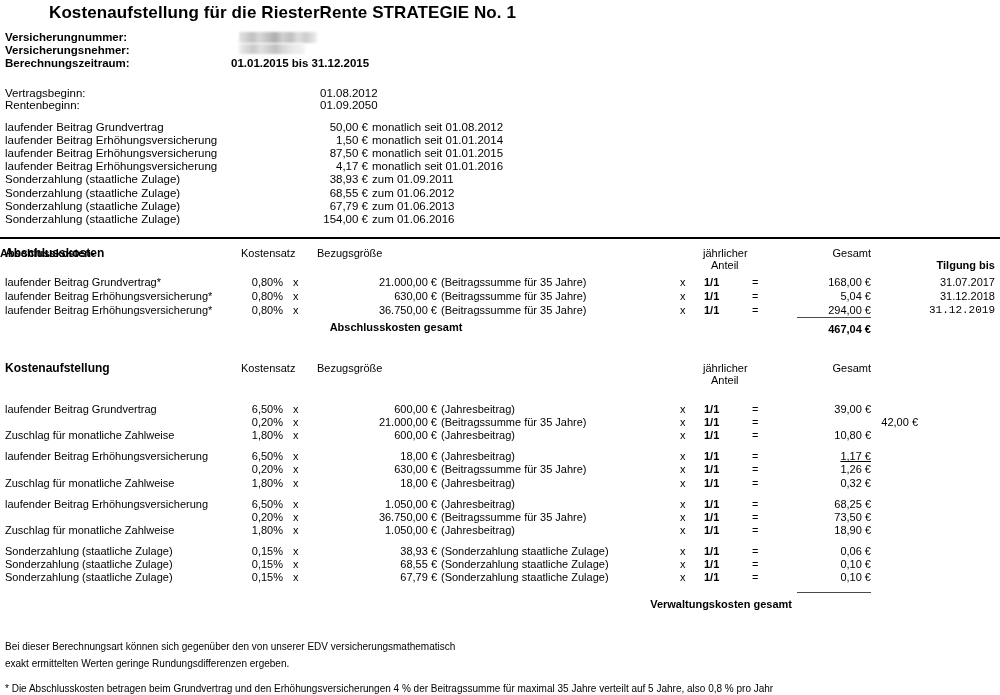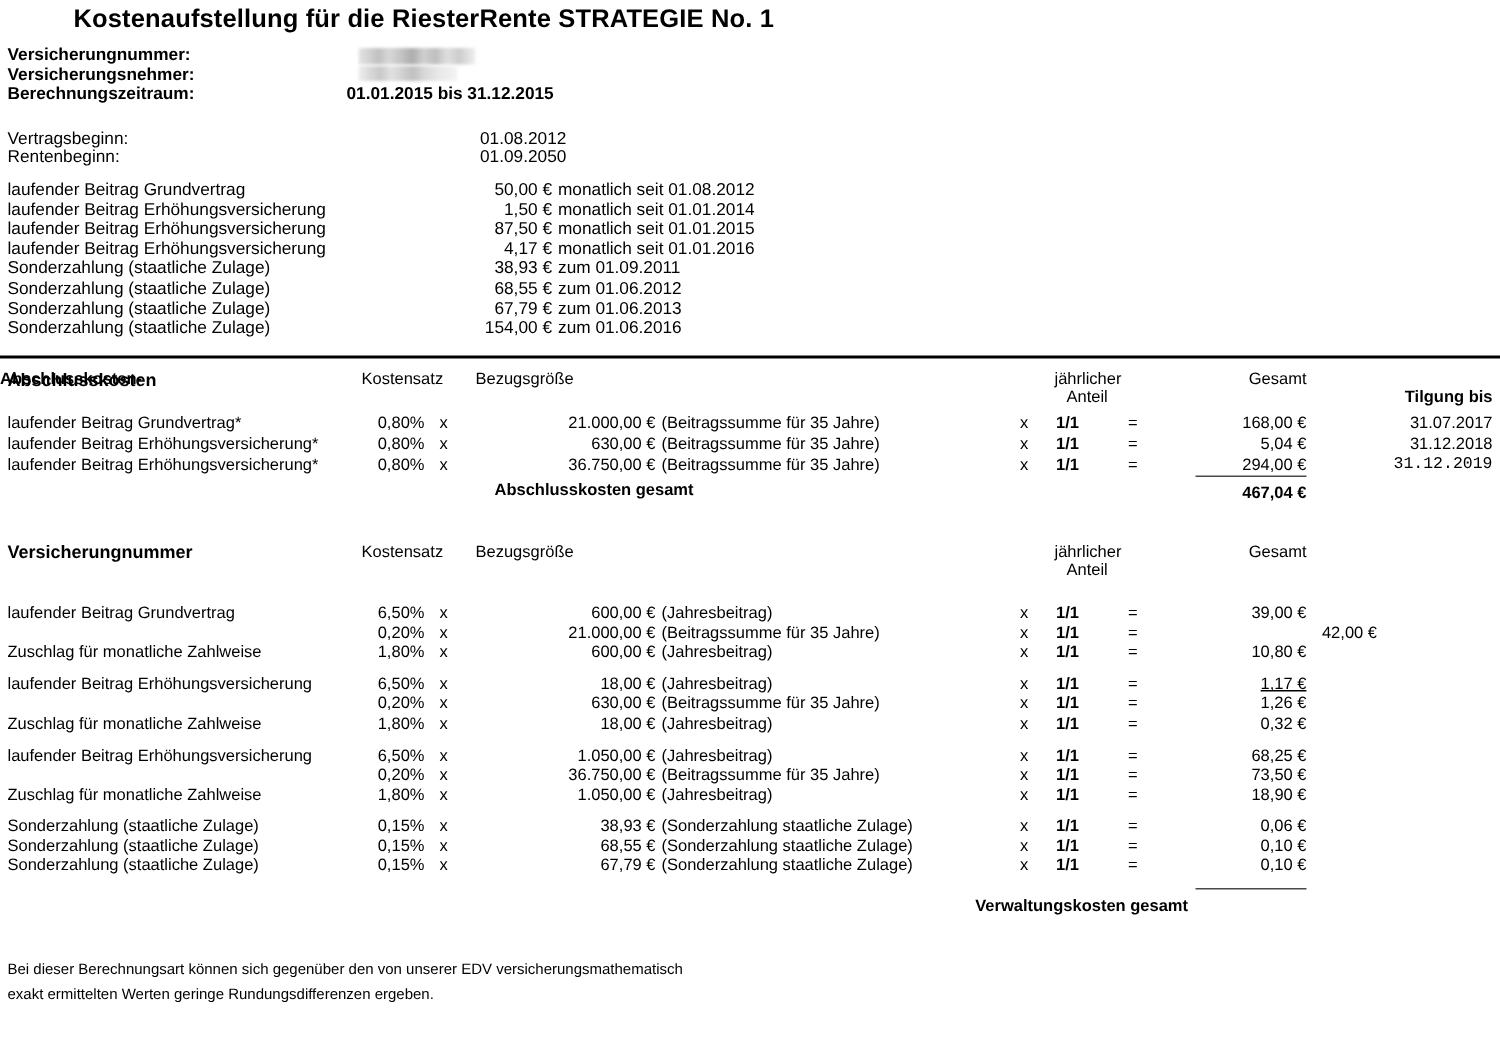--- a/index.html
+++ b/index.html
@@ -227,21 +227,21 @@
       <div class="abs cell-b" style="left: 704px; top: 303.6px;">1/1</div>
       <div class="abs cell" style="left: 752px; top: 303.6px;">=</div>
       <div class="abs cell-r" style="left: 0px; top: 303.6px; width: 871px;">294,00 €</div>
       <div class="abs cell-r" style="left: 0px; top: 303.6px; width: 995px; font-family: Liberation Mono, monospace;">31.12.2019</div>
     </div>
 
   <div class="abs rule-total" style="left:797px; top:317px; width:74px;"></div>
   <div class="abs cell-b" style="left:0px; top:321px; width:792px; text-align:center;">Abschlusskosten gesamt</div>
   <div class="abs cell-rb" style="left:0px; top:323px; width:871px;">467,04 €</div>
 
-  <div class="abs sec-title" style="left:5px; top:361px;">Versicherungnummer</div>
+  <div class="abs sec-title" style="left:5px; top:361px;">Kostenaufstellung</div>
   <div class="abs col-head" style="left:241px; top:362px;">Kostensatz</div>
   <div class="abs col-head" style="left:317px; top:362px;">Bezugsgröße</div>
   <div class="abs col-head" style="left:703px; top:362px;">jährlicher</div>
   <div class="abs col-head" style="left:711px; top:374px;">Anteil</div>
   <div class="abs col-head" style="left:0px; top:362px; width:871px; text-align:right;">Gesamt</div>
 
   <div id="adm-rows">
       <div class="abs cell" style="left: 5px; top: 403px;">laufender Beitrag Grundvertrag</div>
       <div class="abs cell-r" style="left: 0px; top: 403px; width: 283px;">6,50%</div>
       <div class="abs cell" style="left: 293px; top: 403px;">x</div>
@@ -347,14 +347,15 @@
       <div class="abs cell-b" style="left: 704px; top: 571.1px;">1/1</div>
       <div class="abs cell" style="left: 752px; top: 571.1px;">=</div>
       <div class="abs cell-r" style="left: 0px; top: 571.1px; width: 871px;">0,10 €</div>
     </div>
 
   <div class="abs rule-total" style="left:797px; top:592px; width:74px;"></div>
   <div class="abs cell-b" style="left:0px; top:598px; width:792px; text-align:right;">Verwaltungskosten gesamt</div>
 
   <div class="abs foot" style="left:5px; top:641px;">Bei dieser Berechnungsart können sich gegenüber den von unserer EDV versicherungsmathematisch</div>
   <div class="abs foot" style="left:5px; top:658px;">exakt ermittelten Werten geringe Rundungsdifferenzen ergeben.</div>
+  <div class="abs foot" style="left:5px; top:683px;">* Die Abschlusskosten betragen beim Grundvertrag  und den Erhöhungsversicherungen 4 % der Beitragssumme für maximal 35 Jahre verteilt auf 5 Jahre, also 0,8 % pro Jahr</div>
 
 </div>
 
 </body></html>

